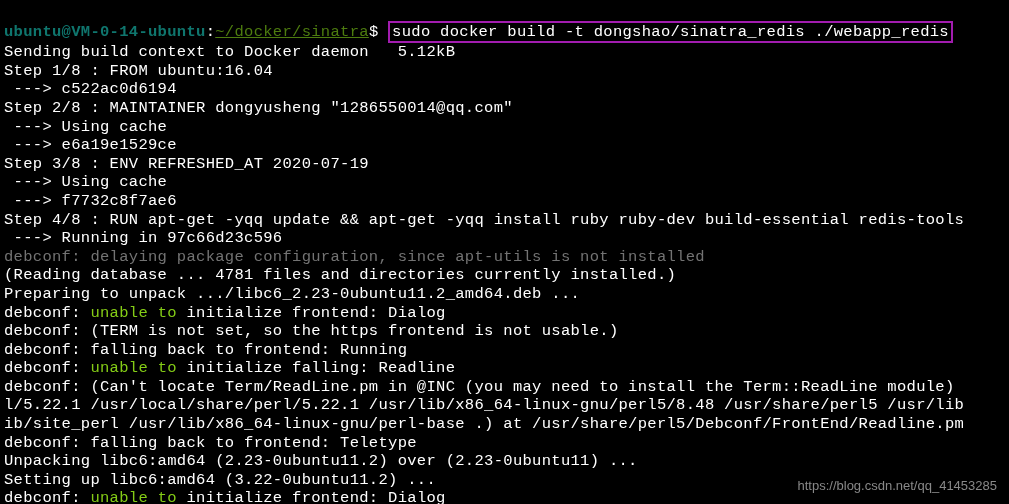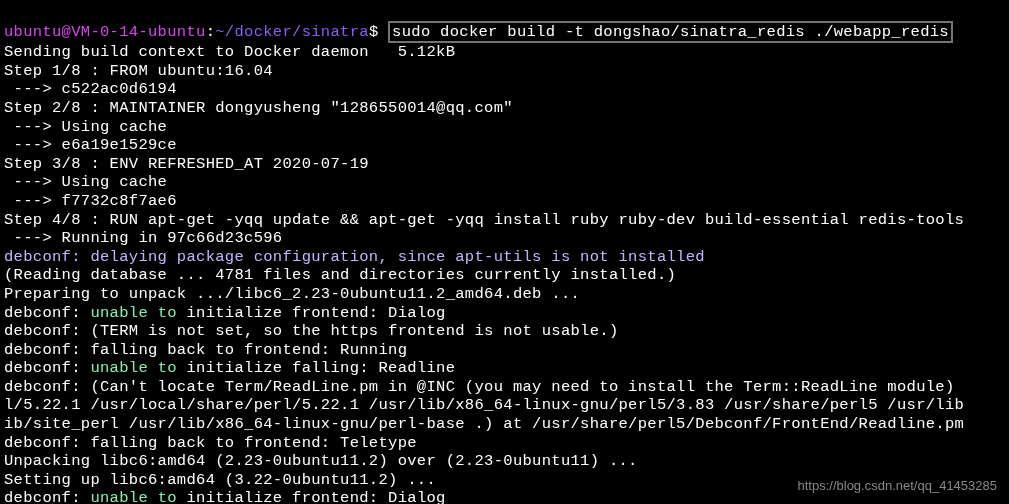--- a/index.html
+++ b/index.html
@@ -17,36 +17,38 @@
       width: 1009px;
       height: 504px;
       overflow: hidden;
       position: relative;
       letter-spacing: 0.3px;
     }
     .terminal {
       white-space: pre;
     }
     .green {
-      color: #d946ef;
+      color: #0f766e;
+      font-weight: bold;
     }
     .white {
       color: #fff;
     }
     .olive {
-      color: #86efac;
+      color: #84cc16;
     }
     .red {
-      color: #c4b5fd;
+      color: #737373;
     }
     .prompt-path {
-      color: #8b5cf6;
+      color: #4d7c0f;
+      text-decoration: underline;
     }
     .highlight-box {
-      border: 2px solid #737373;
+      border: 2px solid #a21caf;
       padding: 0 2px;
       display: inline-block;
     }
     .watermark {
       position: absolute;
       bottom: 10px;
       right: 12px;
       color: #888;
       font-size: 13px;
       font-family: Arial, sans-serif;
@@ -71,21 +73,21 @@
 <span class="white">Step 4/8 : RUN apt-get -yqq update &amp;&amp; apt-get -yqq install ruby ruby-dev build-essential redis-tools</span>
 <span class="white"> ---&gt; Running in 97c66d23c596</span>
 <span class="red">debconf: delaying package configuration, since apt-utils is not installed</span>
 <span class="white">(Reading database ... 4781 files and directories currently installed.)</span>
 <span class="white">Preparing to unpack .../libc6_2.23-0ubuntu11.2_amd64.deb ...</span>
 <span class="white">debconf: </span><span class="olive">unable to</span><span class="white"> initialize frontend: Dialog</span>
 <span class="white">debconf: (TERM is not set, so the https frontend is not usable.)</span>
 <span class="white">debconf: falling back to frontend: Running</span>
 <span class="white">debconf: </span><span class="olive">unable to</span><span class="white"> initialize falling: Readline</span>
 <span class="white">debconf: (Can't locate Term/ReadLine.pm in @INC (you may need to install the Term::ReadLine module)</span>
-<span class="white">l/5.22.1 /usr/local/share/perl/5.22.1 /usr/lib/x86_64-linux-gnu/perl5/3.83 /usr/share/perl5 /usr/lib</span>
+<span class="white">l/5.22.1 /usr/local/share/perl/5.22.1 /usr/lib/x86_64-linux-gnu/perl5/8.48 /usr/share/perl5 /usr/lib</span>
 <span class="white">ib/site_perl /usr/lib/x86_64-linux-gnu/perl-base .) at /usr/share/perl5/Debconf/FrontEnd/Readline.pm</span>
 <span class="white">debconf: falling back to frontend: Teletype</span>
 <span class="white">Unpacking libc6:amd64 (2.23-0ubuntu11.2) over (2.23-0ubuntu11) ...</span>
 <span class="white">Setting up libc6:amd64 (3.22-0ubuntu11.2) ...</span>
 <span class="white">debconf: </span><span class="olive">unable to</span><span class="white"> initialize frontend: Dialog</span>
 </div>
 
 <div class="watermark">https://blog.csdn.net/qq_41453285</div>
 
 </body></html>

